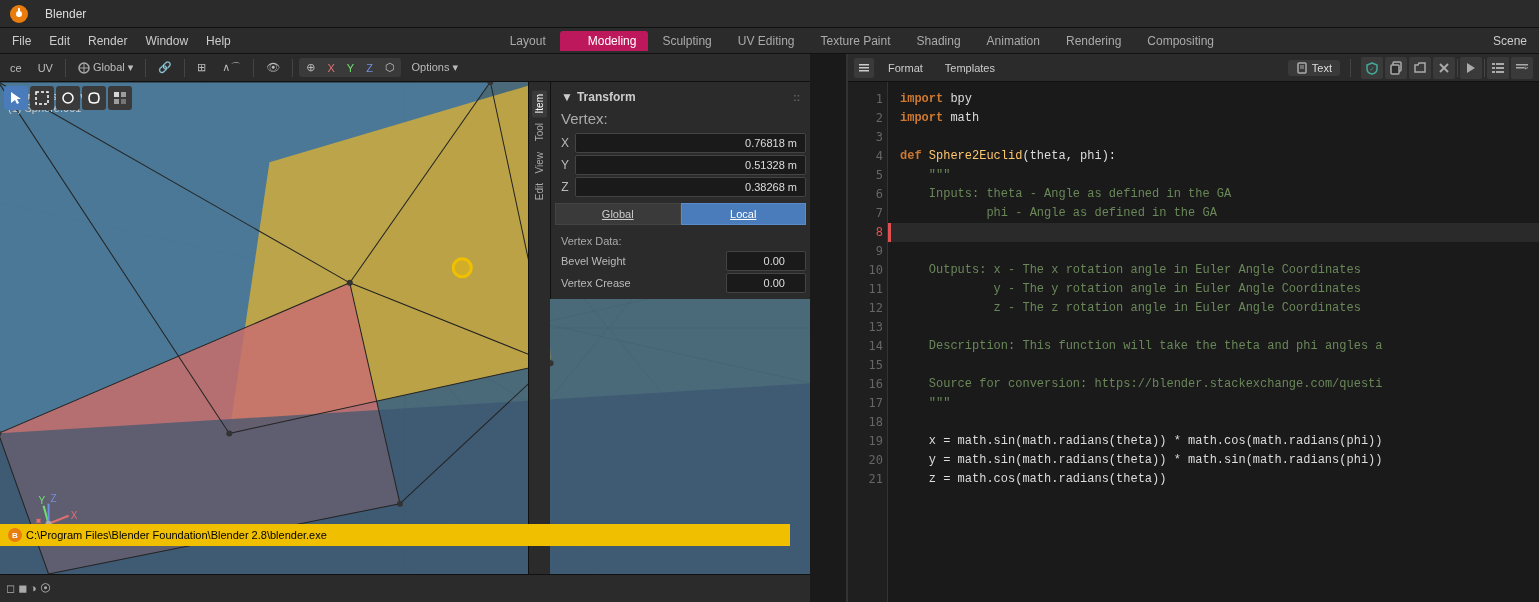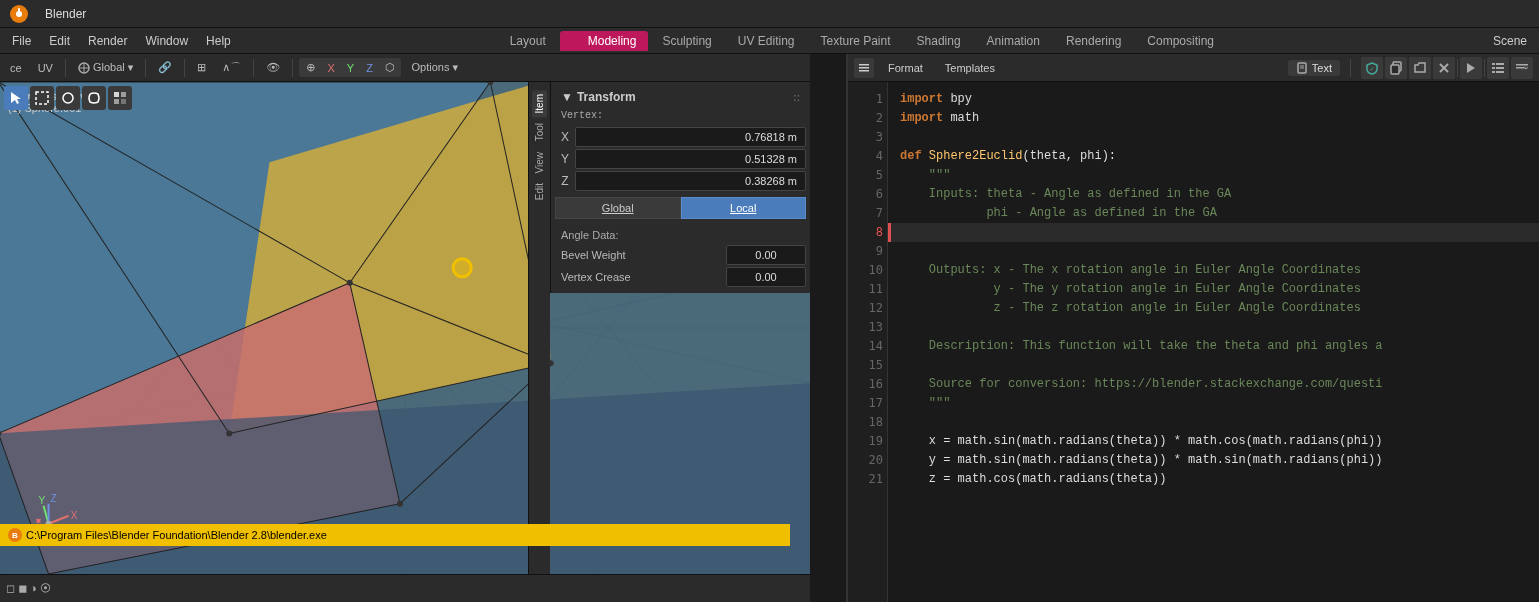--- a/index.html
+++ b/index.html
@@ -124,23 +124,22 @@
     }
     .panel-header {
       display: flex; align-items: center; gap: 4px;
       padding: 4px 6px;
       font-size: 12px; font-weight: bold;
       color: #ccc;
       cursor: pointer;
     }
     .panel-section-title {
       padding: 2px 6px 6px 6px;
-      font-size: 10px;
+      font-size: 15px;
       color: #aaa;
-      font-family: Liberation Mono, monospace;
     }
     .transform-row {
       display: flex;
       align-items: center;
       margin-bottom: 2px;
     }
     .transform-label {
       width: 20px;
       text-align: center;
       font-size: 12px;
@@ -191,23 +190,23 @@
       flex: 1;
       font-size: 11px;
       color: #bbb;
       padding-left: 6px;
     }
     .vertex-data-input {
       width: 80px;
       background: #1a1a1a;
       border: 1px solid #444;
       color: #ddd;
-      padding: 3px 4px;
-      font-size: 11px;
-      text-align: center;
+      padding: 3px 20px;
+      font-size: 11px;
+      text-align: right;
       border-radius: 2px;
     }
 
     
     #side-tabs {
       position: absolute;
       right: 260px; top: 0;
       width: 20px;
       height: 100%;
       background: #2b2b2b;
@@ -533,21 +532,21 @@
         <div class="transform-row">
           <div class="transform-label">Z</div>
           <input class="transform-input" value="0.38268 m" readonly="" style="">
         </div>
 
         <div class="transform-buttons">
           <div class="transform-btn">Global</div>
           <div class="transform-btn active">Local</div>
         </div>
 
-        <div class="vertex-data-title">Angle Data:</div>
+        <div class="vertex-data-title">Vertex Data:</div>
 
         <div class="vertex-data-row">
           <div class="vertex-data-label">Bevel Weight</div>
           <input class="vertex-data-input" value="0.00" readonly="" style="">
         </div>
         <div class="vertex-data-row">
           <div class="vertex-data-label">Vertex Crease</div>
           <input class="vertex-data-input" value="0.00" readonly="" style="">
         </div>
       </div>

